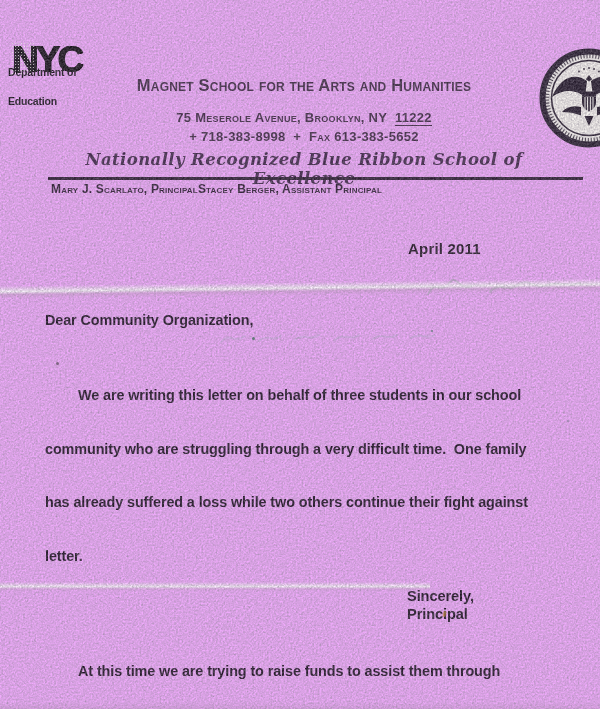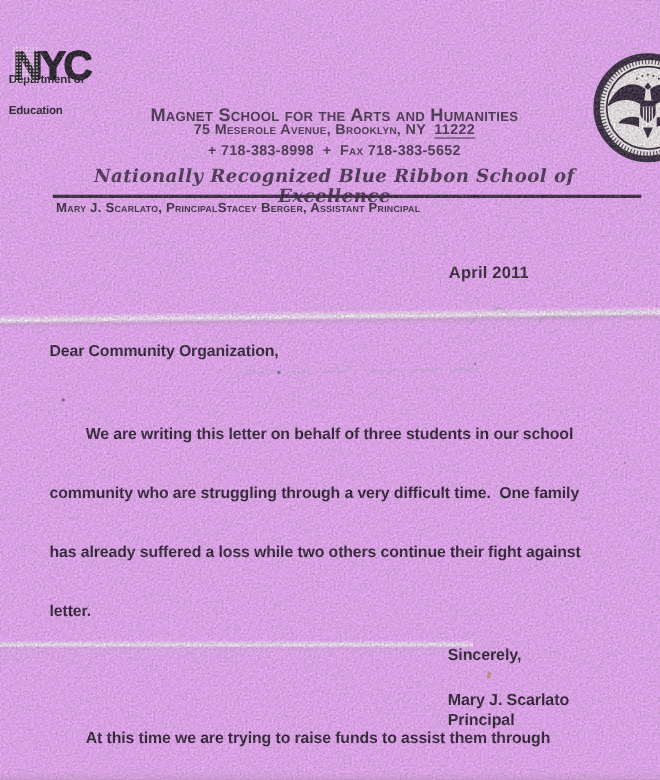--- a/index.html
+++ b/index.html
@@ -22,21 +22,21 @@
     position:absolute;left:8px;font-size:10.5px;font-weight:bold;
     color:#171119;letter-spacing:-0.2px;line-height:12px;
   }
   .dept1{top:66px;} .dept2{top:95px;}
   
   .hline{
     position:absolute;left:58px;width:492px;text-align:center;font-weight:bold;
     font-variant:small-caps;color:#3f2a44;white-space:pre-wrap;
   }
   .h1{top:58px;font-size:17px;letter-spacing:.4px;}
-  .h2{top:96px;font-size:16.5px;letter-spacing:.2px;}
+  .h2{top:76px;font-size:16.5px;letter-spacing:.2px;}
   .haddr{top:110px;font-size:13px;letter-spacing:.3px;}
   .haddr .zip{border-bottom:1.5px solid #3f2a44;}
   .hphone{top:129px;font-size:13px;letter-spacing:.3px;}
   .htag{
     top:150px;font-size:16.5px;font-variant:normal;font-weight:600;
     font-family:"DejaVu Serif",serif;font-style:italic;letter-spacing:.4px;color:#41284a;
   }
   .rule{position:absolute;left:48px;top:177px;width:535px;height:2.5px;background:#2d1d32;}
   .principals{
     position:absolute;left:51px;top:182px;width:532px;display:flex;
@@ -112,21 +112,21 @@
     <g stroke="#f5f2ee" stroke-width="1.1">
       <line x1="48" y1="51" x2="48" y2="63.5"></line>
         <line x1="50.6" y1="51" x2="50.6" y2="65"></line>
       <line x1="53.4" y1="51" x2="53.4" y2="65"></line>
         <line x1="56" y1="51" x2="56" y2="63.5"></line>
     </g>
   </svg>
 
   <div class="hline h2">Magnet School for the Arts and Humanities</div>
   <div class="hline haddr"><span>75 Meserole Avenue, Brooklyn, NY  </span><span class="zip">11222</span></div>
-  <div class="hline hphone">+ 718-383-8998  +  Fax 718-383-5652</div>
+  <div class="hline hphone">+ 718-383-8998  +  Fax 613-383-5652</div>
   <div class="hline htag">Nationally Recognized Blue Ribbon School of Excellence</div>
   <div class="rule"></div>
   <div class="principals">
     <span>Mary J. Scarlato, Principal</span>
     <span>Stacey Berger, Assistant Principal</span>
   </div>
 
   <div class="date">April 2011</div>
 
   <div class="letter-body">
@@ -142,21 +142,20 @@
       
       
       
       
     </div>
 
   </div>
 
   <div class="signoff">
     <div>Sincerely,</div>
-    <div class="sig-name">Mary J. Scarlato</div>
     <div>Principal</div>
   </div>
 
   <div class="crease1"></div>
   <div class="crease2"></div>
 
   <svg class="bleed" style="left:420px;top:270px;opacity:.45" width="170" height="34" viewBox="0 0 170 34">
     <g fill="none" stroke="#93aa9f" stroke-width="2" stroke-linecap="round">
       <path d="M8,24 C16,8 20,26 30,12 C36,4 40,22 52,16"></path>
       <path d="M70,22 C80,10 88,24 100,14 C108,8 116,20 128,15 C138,11 148,18 160,13"></path>

